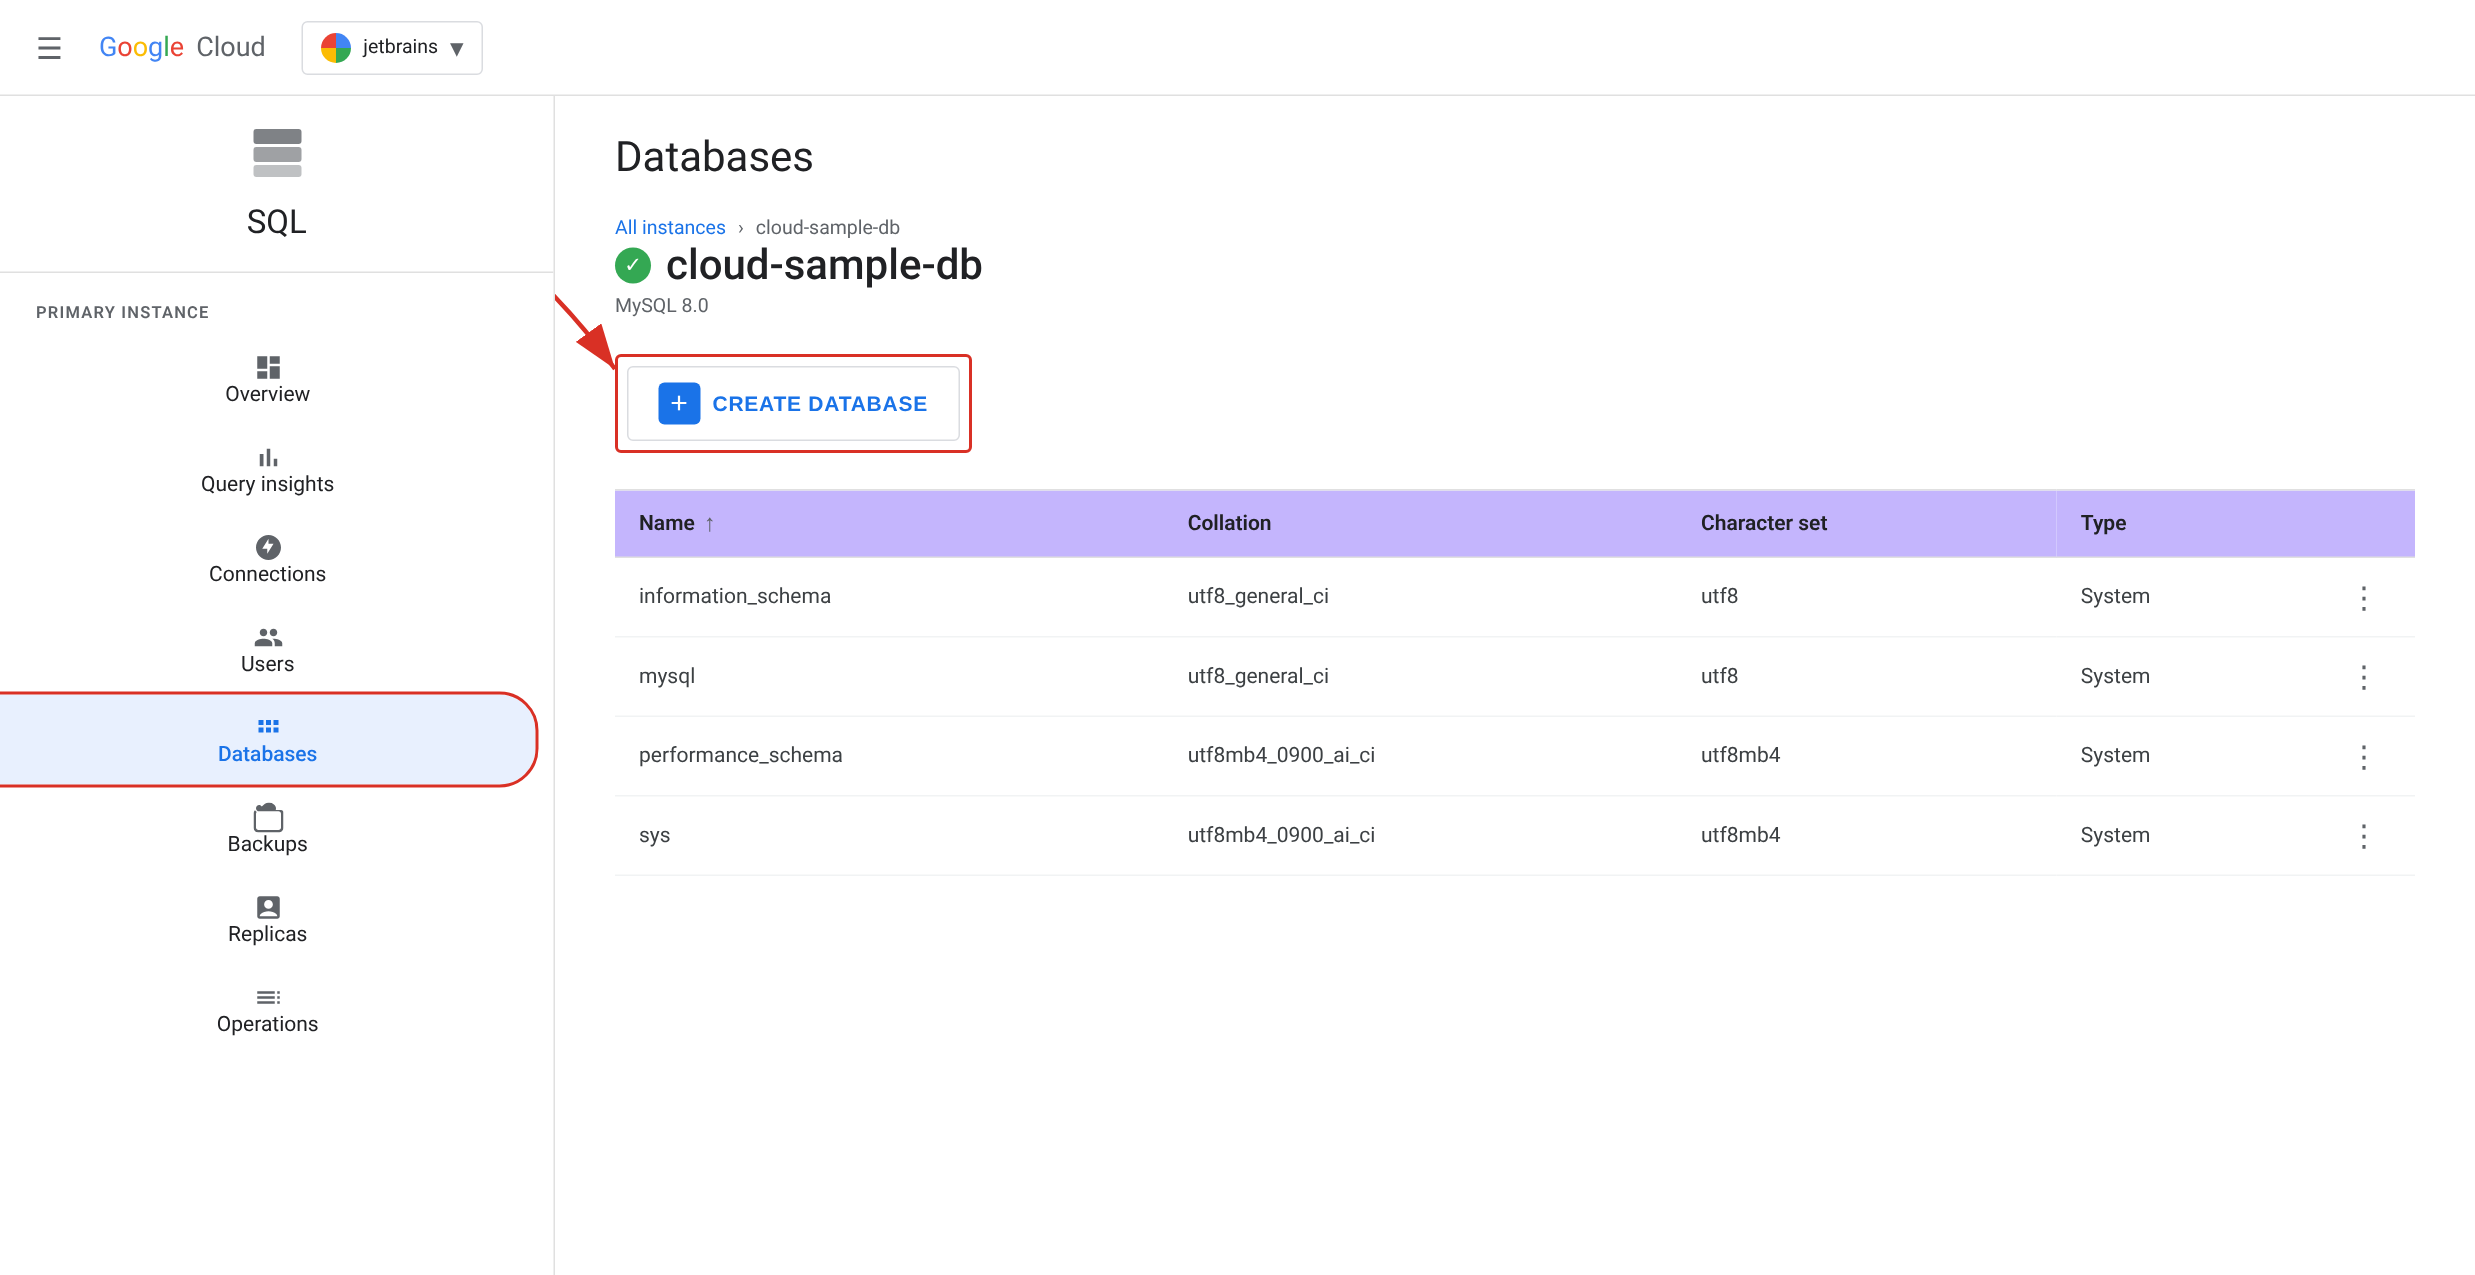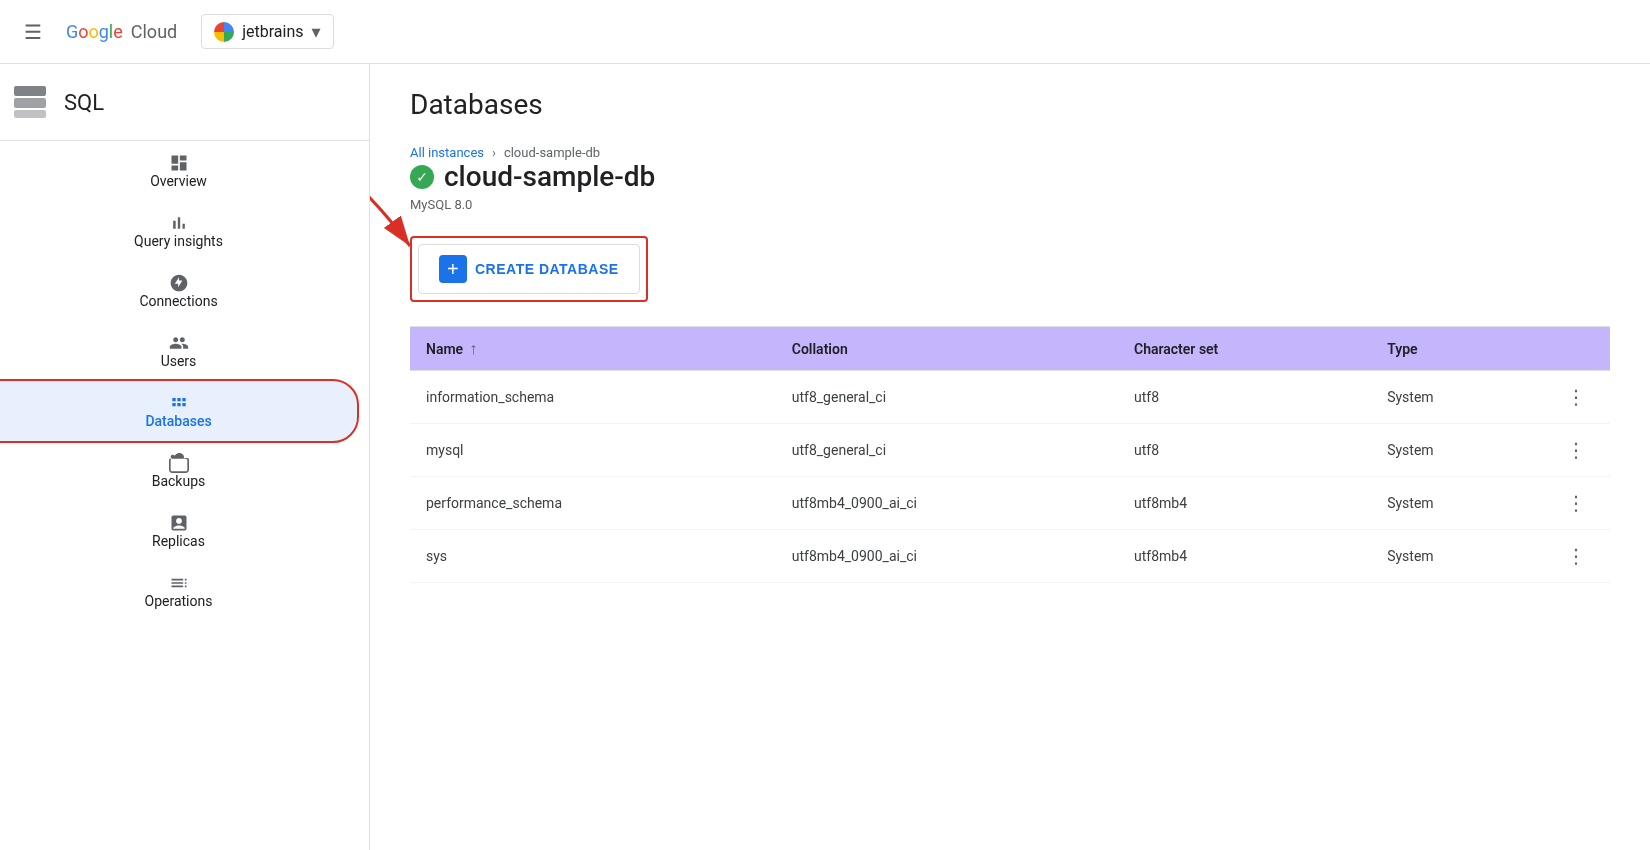--- a/index.html
+++ b/index.html
@@ -42,21 +42,21 @@
       padding: 6px 12px;
       gap: 8px;
       cursor: pointer;
       margin-left: 8px;
     }
     .project-dot {
       width: 20px; height: 20px;
       border-radius: 50%;
       background: conic-gradient(#4285f4 0deg 90deg, #34a853 90deg 180deg, #fbbc04 180deg 270deg, #ea4335 270deg 360deg);
     }
-    .project-name { font-size: 16px; color: #202124; }
+    .project-name { font-size: 13px; color: #202124; }
     .dropdown-arrow { color: #5f6368; font-size: 18px; }
 
     .topbar-spacer { flex: 1; }
     .search-bar {
       display: flex;
       align-items: center;
       border: 1px solid #dadce0;
       border-radius: 24px;
       padding: 8px 16px;
       width: 500px;
@@ -77,20 +77,21 @@
       border-right: 1px solid #e0e0e0;
       overflow-y: auto;
       background: #fff;
     }
     .sidebar-header {
       display: flex;
       align-items: center;
       gap: 16px;
       padding: 20px 12px;
       border-bottom: 1px solid #e0e0e0;
+      flex-direction: column;
     }
     .sidebar-logo {
       width: 36px; height: 36px;
       display: flex; align-items: center; justify-content: center;
     }
     .sidebar-logo svg { width: 36px; height: 36px; }
     .sidebar-title {
       font-size: 22px;
       font-weight: 400;
       color: #202124;
@@ -285,20 +286,21 @@
     <div class="sidebar-header">
       <div class="sidebar-logo">
         <svg viewBox="0 0 36 36" fill="none" xmlns="http://www.w3.org/2000/svg">
           <rect x="2" y="2" width="32" height="10" rx="2" fill="#5f6368" opacity="0.8"></rect>
           <rect x="2" y="14" width="32" height="10" rx="2" fill="#5f6368" opacity="0.6"></rect>
           <rect x="2" y="26" width="32" height="8" rx="2" fill="#5f6368" opacity="0.4"></rect>
         </svg>
       </div>
       <span class="sidebar-title">SQL</span>
     </div>
+    <div class="sidebar-section-label">PRIMARY INSTANCE</div>
 
     <div class="sidebar-item">
       <span class="sidebar-icon">
         <svg width="20" height="20" viewBox="0 0 24 24" fill="currentColor">
             <path d="M3 13h8V3H3v10zm0 8h8v-6H3v6zm10 0h8V11h-8v10zm0-18v6h8V3h-8z"></path>
           </svg>
       </span>
       <span class="sidebar-item-label">Overview</span>
     </div>
 

